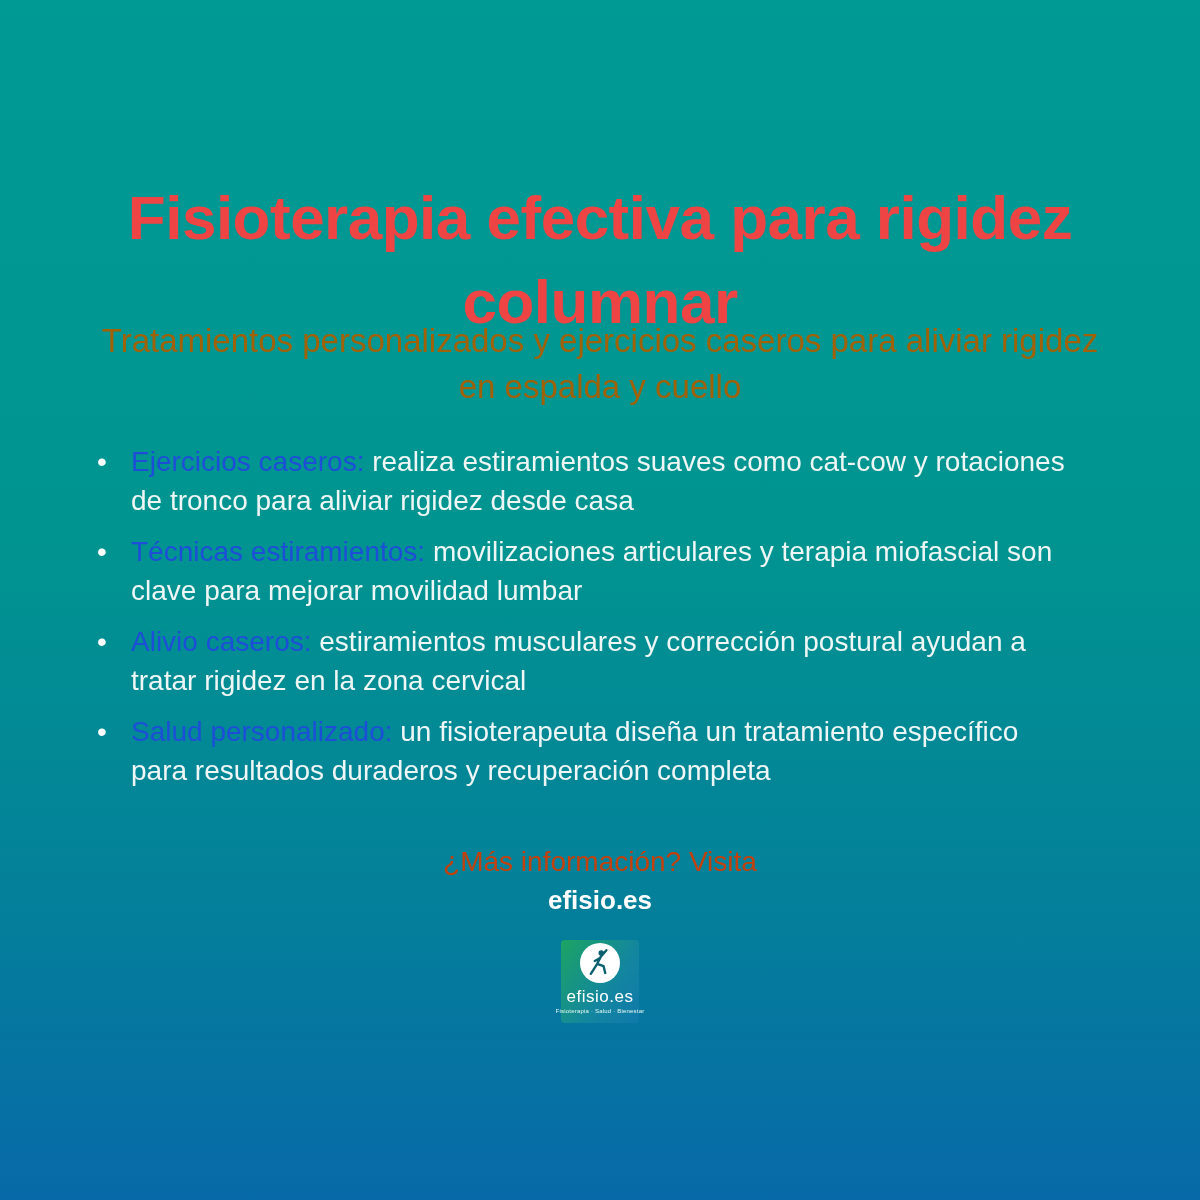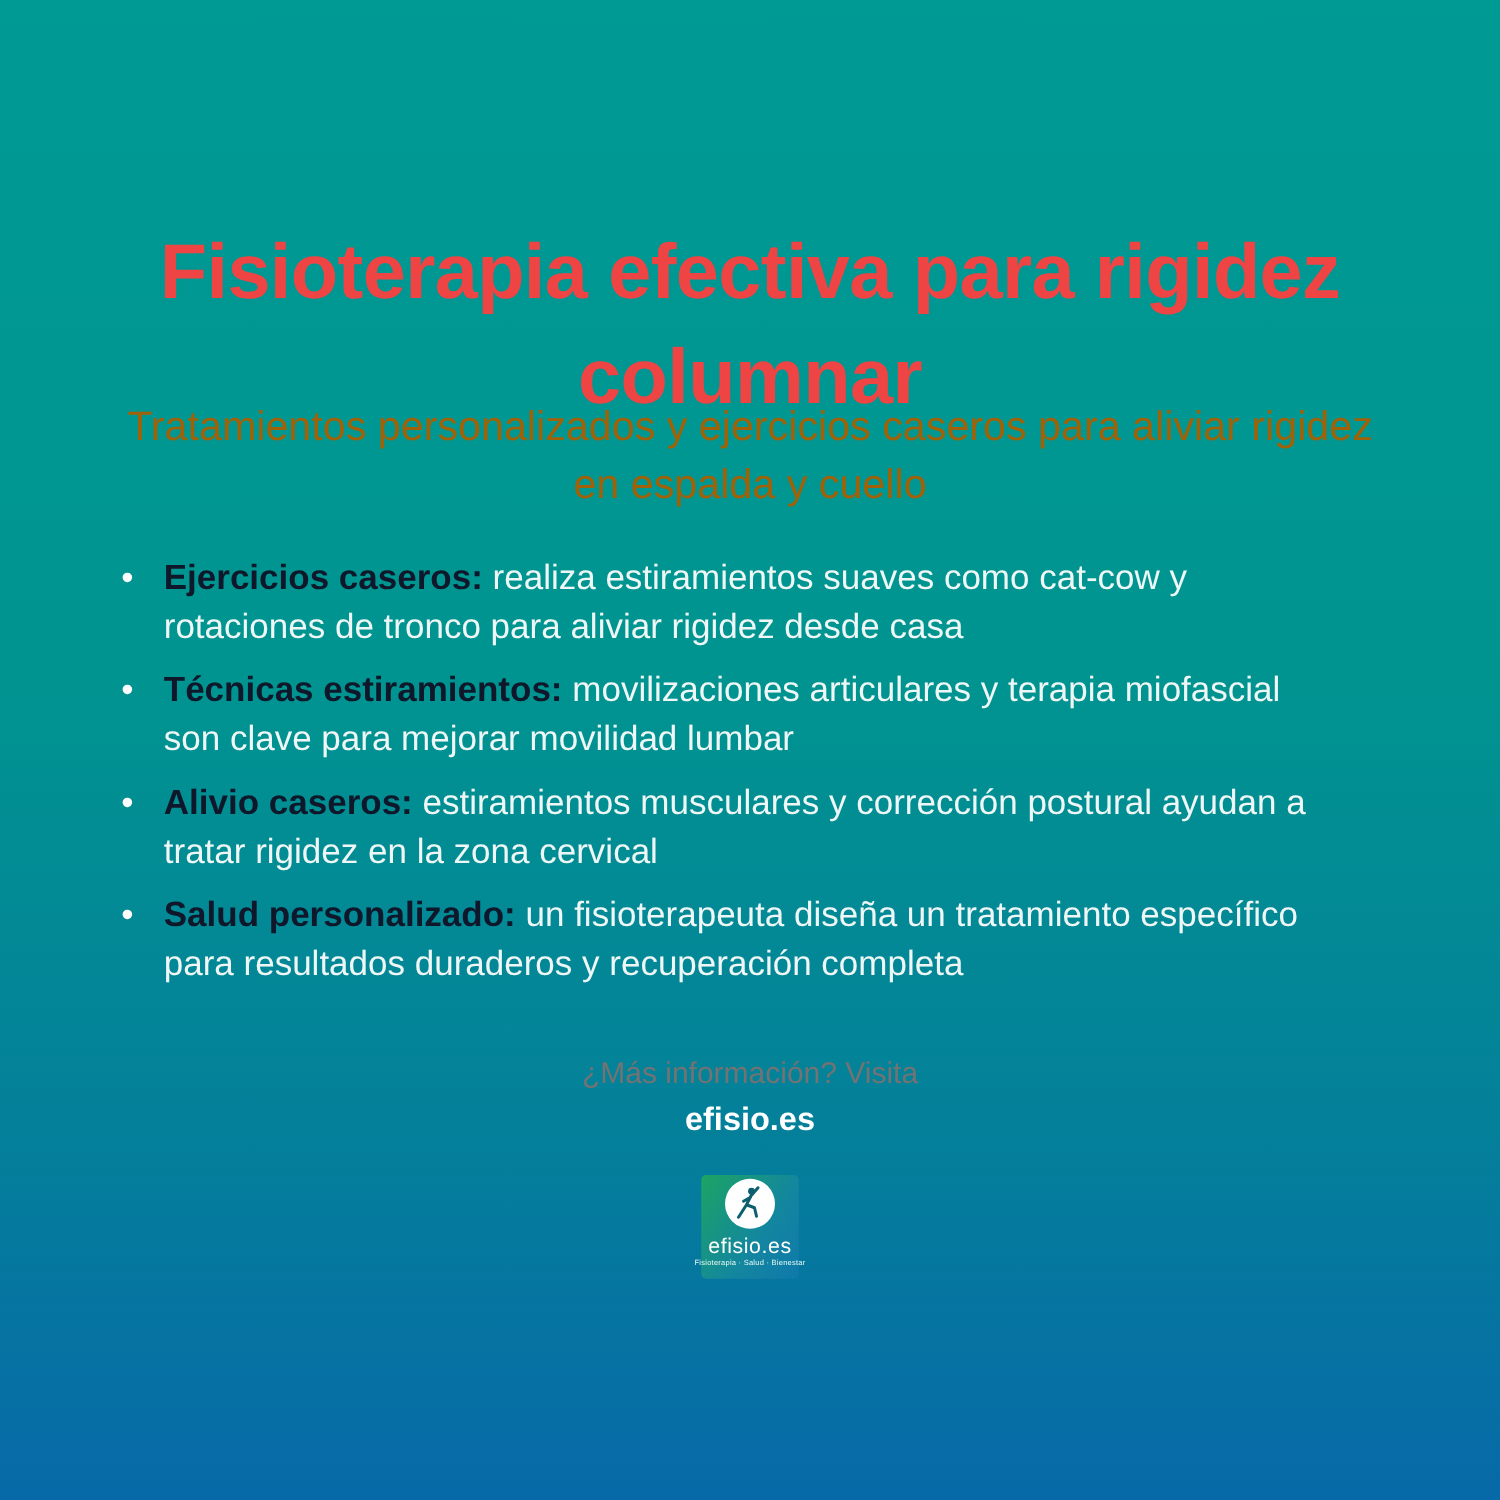--- a/index.html
+++ b/index.html
@@ -56,31 +56,31 @@
     color: #eef6f6;
   }
   ul.bullets li + li { margin-top: 12px; }
   ul.bullets .marker {
     position: absolute;
     left: 2px;
     top: 0;
     color: #ffffff;
     font-size: 28px;
   }
-  ul.bullets b { color: #0f172a; font-weight: bold; }
+  ul.bullets b { color: #1d4ed8; font-weight: normal; }
   .cta {
     position: absolute;
     top: 845px;
     left: 0;
     right: 0;
     text-align: center;
   }
   .cta .question {
-    font-size: 24px;
-    color: #737373;
+    font-size: 28px;
+    color: #c2410c;
     line-height: 1.2;
   }
   .cta .website {
     font-size: 26px;
     font-weight: bold;
     color: #ffffff;
     margin-top: 6px;
     line-height: 1.2;
   }
   .logo {

